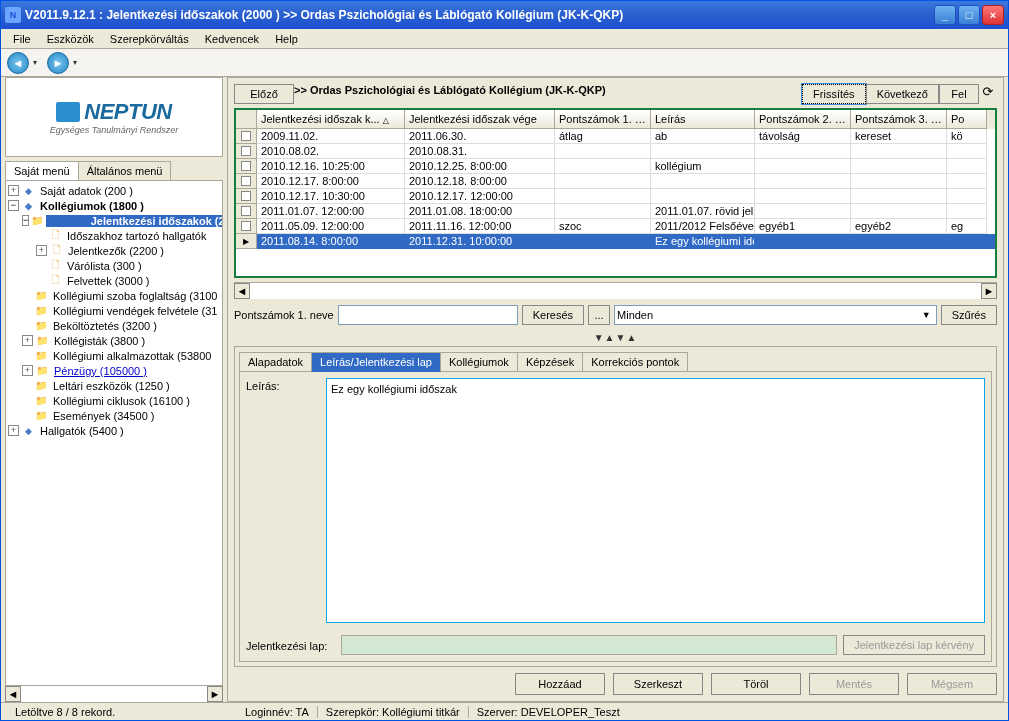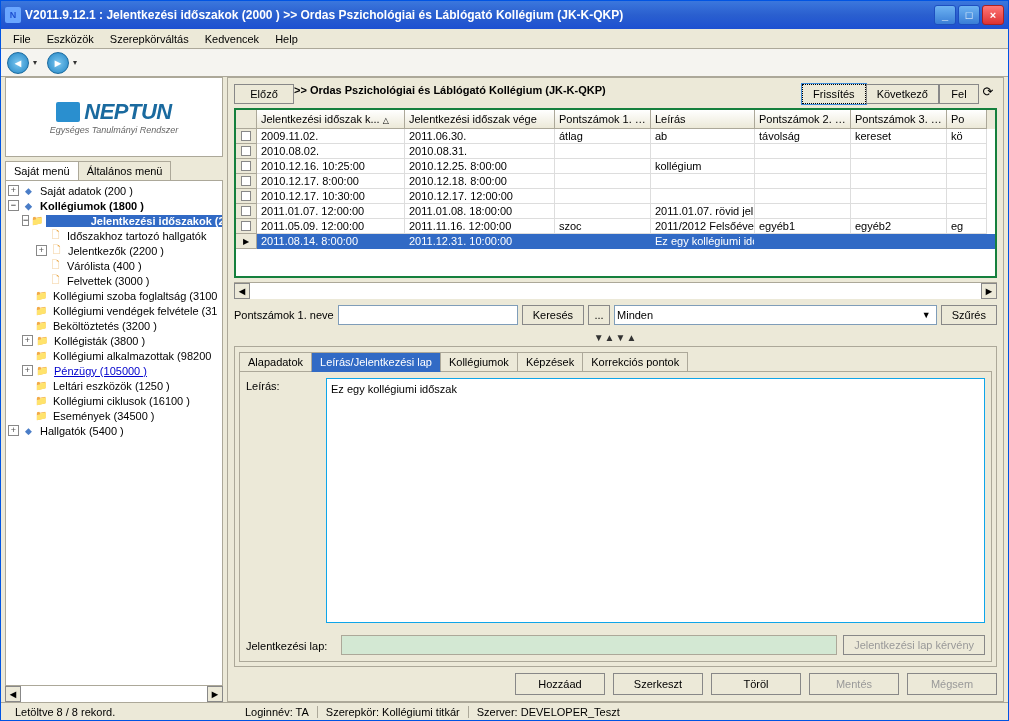--- a/index.html
+++ b/index.html
@@ -140,21 +140,21 @@
             <span class="tree-icon folder-icon">🗋</span>
             <span class="tree-label">Időszakhoz tartozó hallgatók</span>
           </div>
         <div class="tree-node" style="padding-left:28px">
             <span class="tree-expander">+</span>
             <span class="tree-icon folder-icon">🗋</span>
             <span class="tree-label">Jelentkezők (2200  )</span>
           </div>
         <div class="tree-node" style="padding-left:40px">
             <span class="tree-icon folder-icon">🗋</span>
-            <span class="tree-label">Várólista (400  )</span>
+            <span class="tree-label">Várólista (300  )</span>
           </div>
         <div class="tree-node" style="padding-left:40px">
             <span class="tree-icon folder-icon">🗋</span>
             <span class="tree-label">Felvettek (3000  )</span>
           </div>
         <div class="tree-node" style="padding-left:26px">
             <span class="tree-icon folder-icon">📁</span>
             <span class="tree-label">Kollégiumi szoba foglaltság (3100</span>
           </div>
         <div class="tree-node" style="padding-left:26px">
@@ -165,21 +165,21 @@
             <span class="tree-icon folder-icon">📁</span>
             <span class="tree-label">Beköltöztetés (3200  )</span>
           </div>
         <div class="tree-node" style="padding-left:14px">
             <span class="tree-expander">+</span>
             <span class="tree-icon folder-icon">📁</span>
             <span class="tree-label">Kollégisták (3800  )</span>
           </div>
         <div class="tree-node" style="padding-left:26px">
             <span class="tree-icon folder-icon">📁</span>
-            <span class="tree-label">Kollégiumi alkalmazottak (98200</span>
+            <span class="tree-label">Kollégiumi alkalmazottak (53800</span>
           </div>
         <div class="tree-node link" style="padding-left:14px">
             <span class="tree-expander">+</span>
             <span class="tree-icon folder-icon">📁</span>
             <span class="tree-label">Pénzügy (105000  )</span>
           </div>
         <div class="tree-node" style="padding-left:26px">
             <span class="tree-icon folder-icon">📁</span>
             <span class="tree-label">Leltári eszközök (1250  )</span>
           </div>

